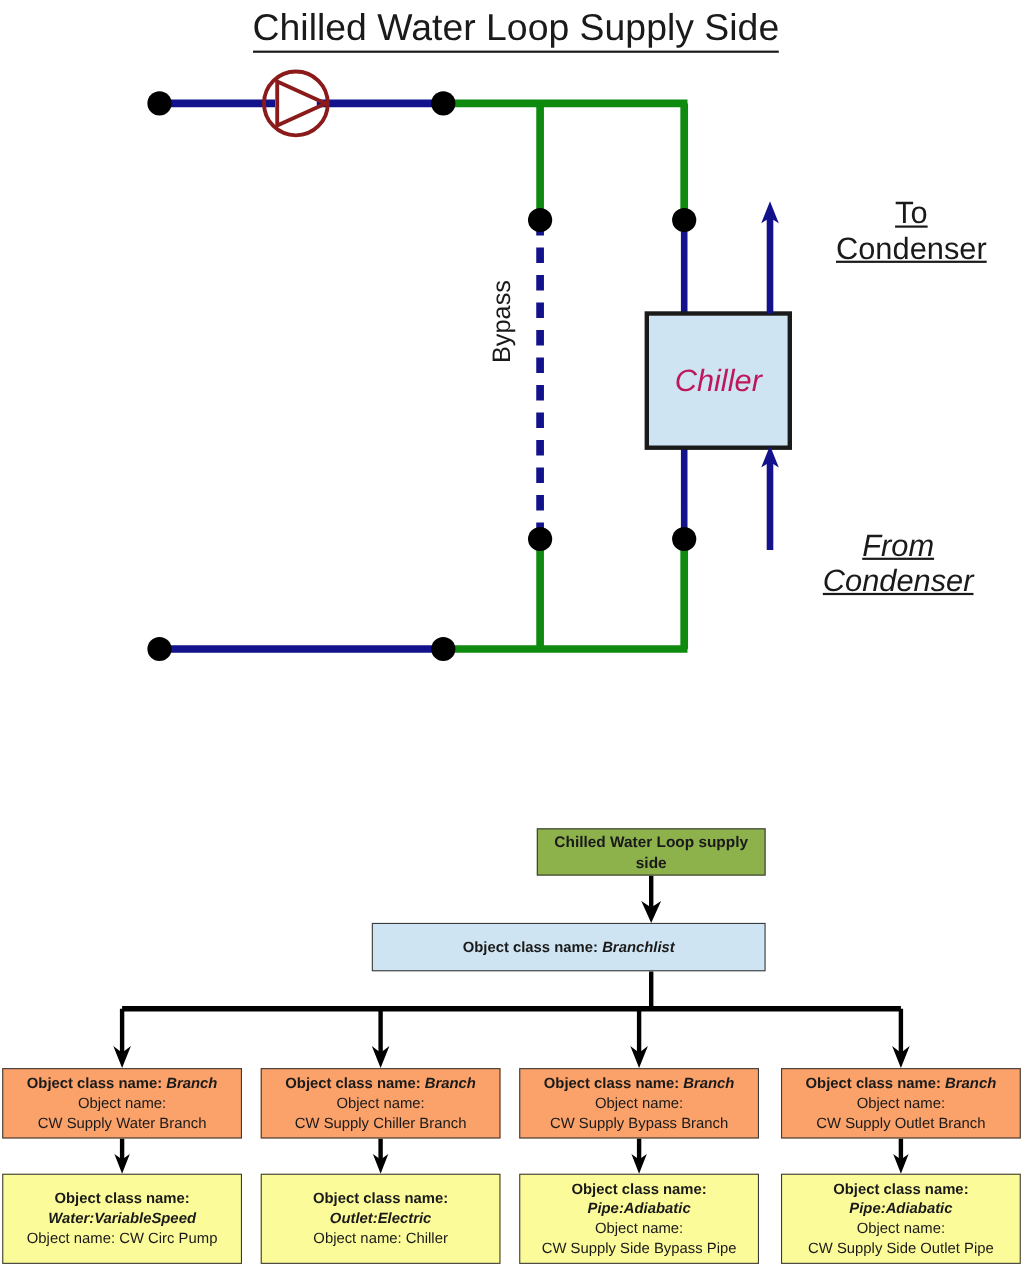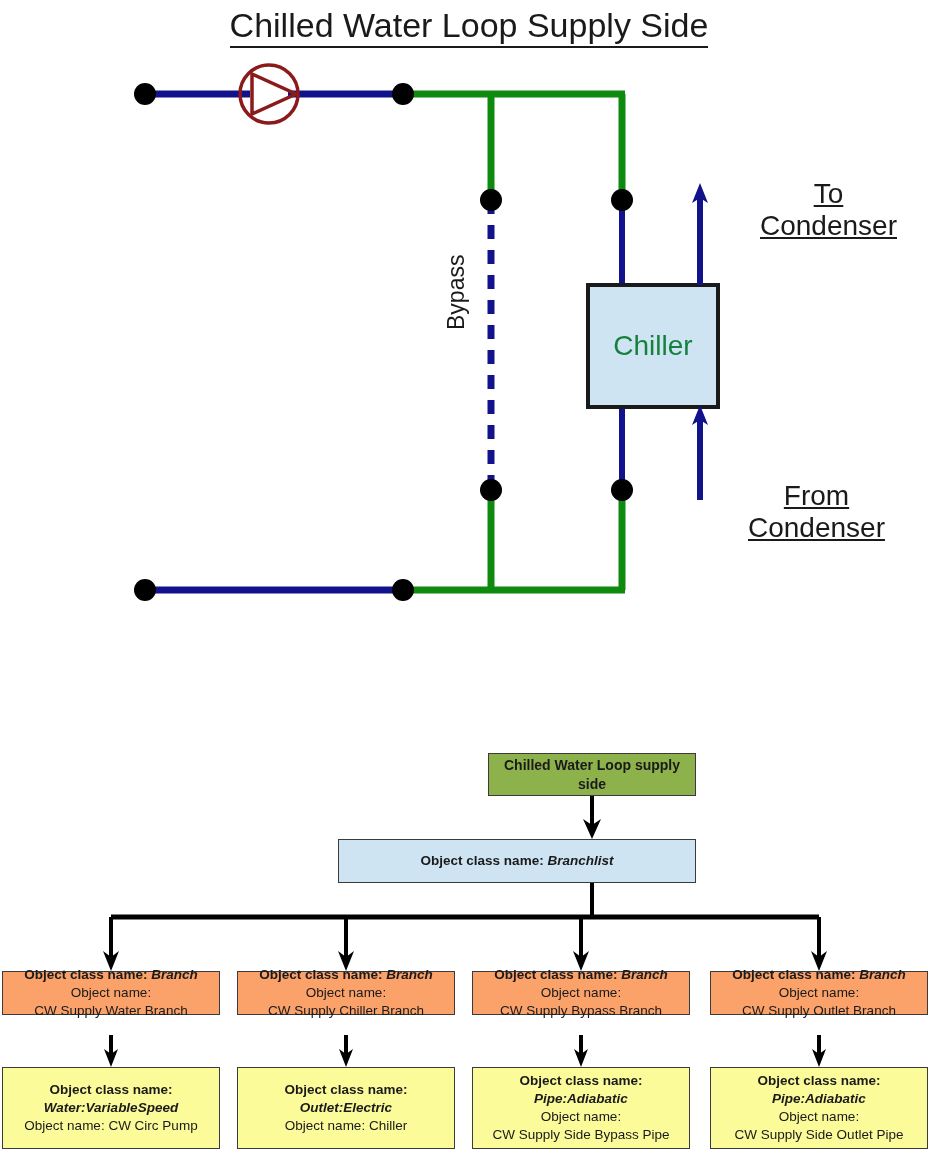--- a/index.html
+++ b/index.html
@@ -54,39 +54,41 @@
     text-decoration: underline;
     text-underline-offset: 2px;
   }
   #label-to-condenser {
     left: 760px;
     top: 178px;
   }
   #label-from-condenser {
     left: 748px;
     top: 480px;
+    font-style: italic;
   }
   #label-bypass {
     left: 443px;
     top: 330px;
     transform: rotate(-90deg);
     transform-origin: left top;
     font-size: 23px;
   }
   #label-chiller {
     position: absolute;
     left: 588px;
     top: 285px;
     width: 130px;
     height: 122px;
     display: flex;
     align-items: center;
     justify-content: center;
     font-size: 28px;
-    color: #15803d;
+    color: #be185d;
+    font-style: italic;
   }
 
   
   #flowchart {
     position: absolute;
     left: 0;
     top: 745px;
     width: 938px;
     height: 425px;
   }
@@ -121,21 +123,21 @@
     left: 338px;
     top: 94px;
     width: 358px;
     height: 44px;
     background: #CFE4F2;
   }
 
   .fc-branch {
     top: 226px;
     width: 218px;
-    height: 44px;
+    height: 64px;
     background: #FAA26A;
   }
   .fc-pipe {
     top: 322px;
     width: 218px;
     height: 82px;
     background: #FCFB9A;
   }
   .col0 { left: 2px; }
   .col1 { left: 237px; }

